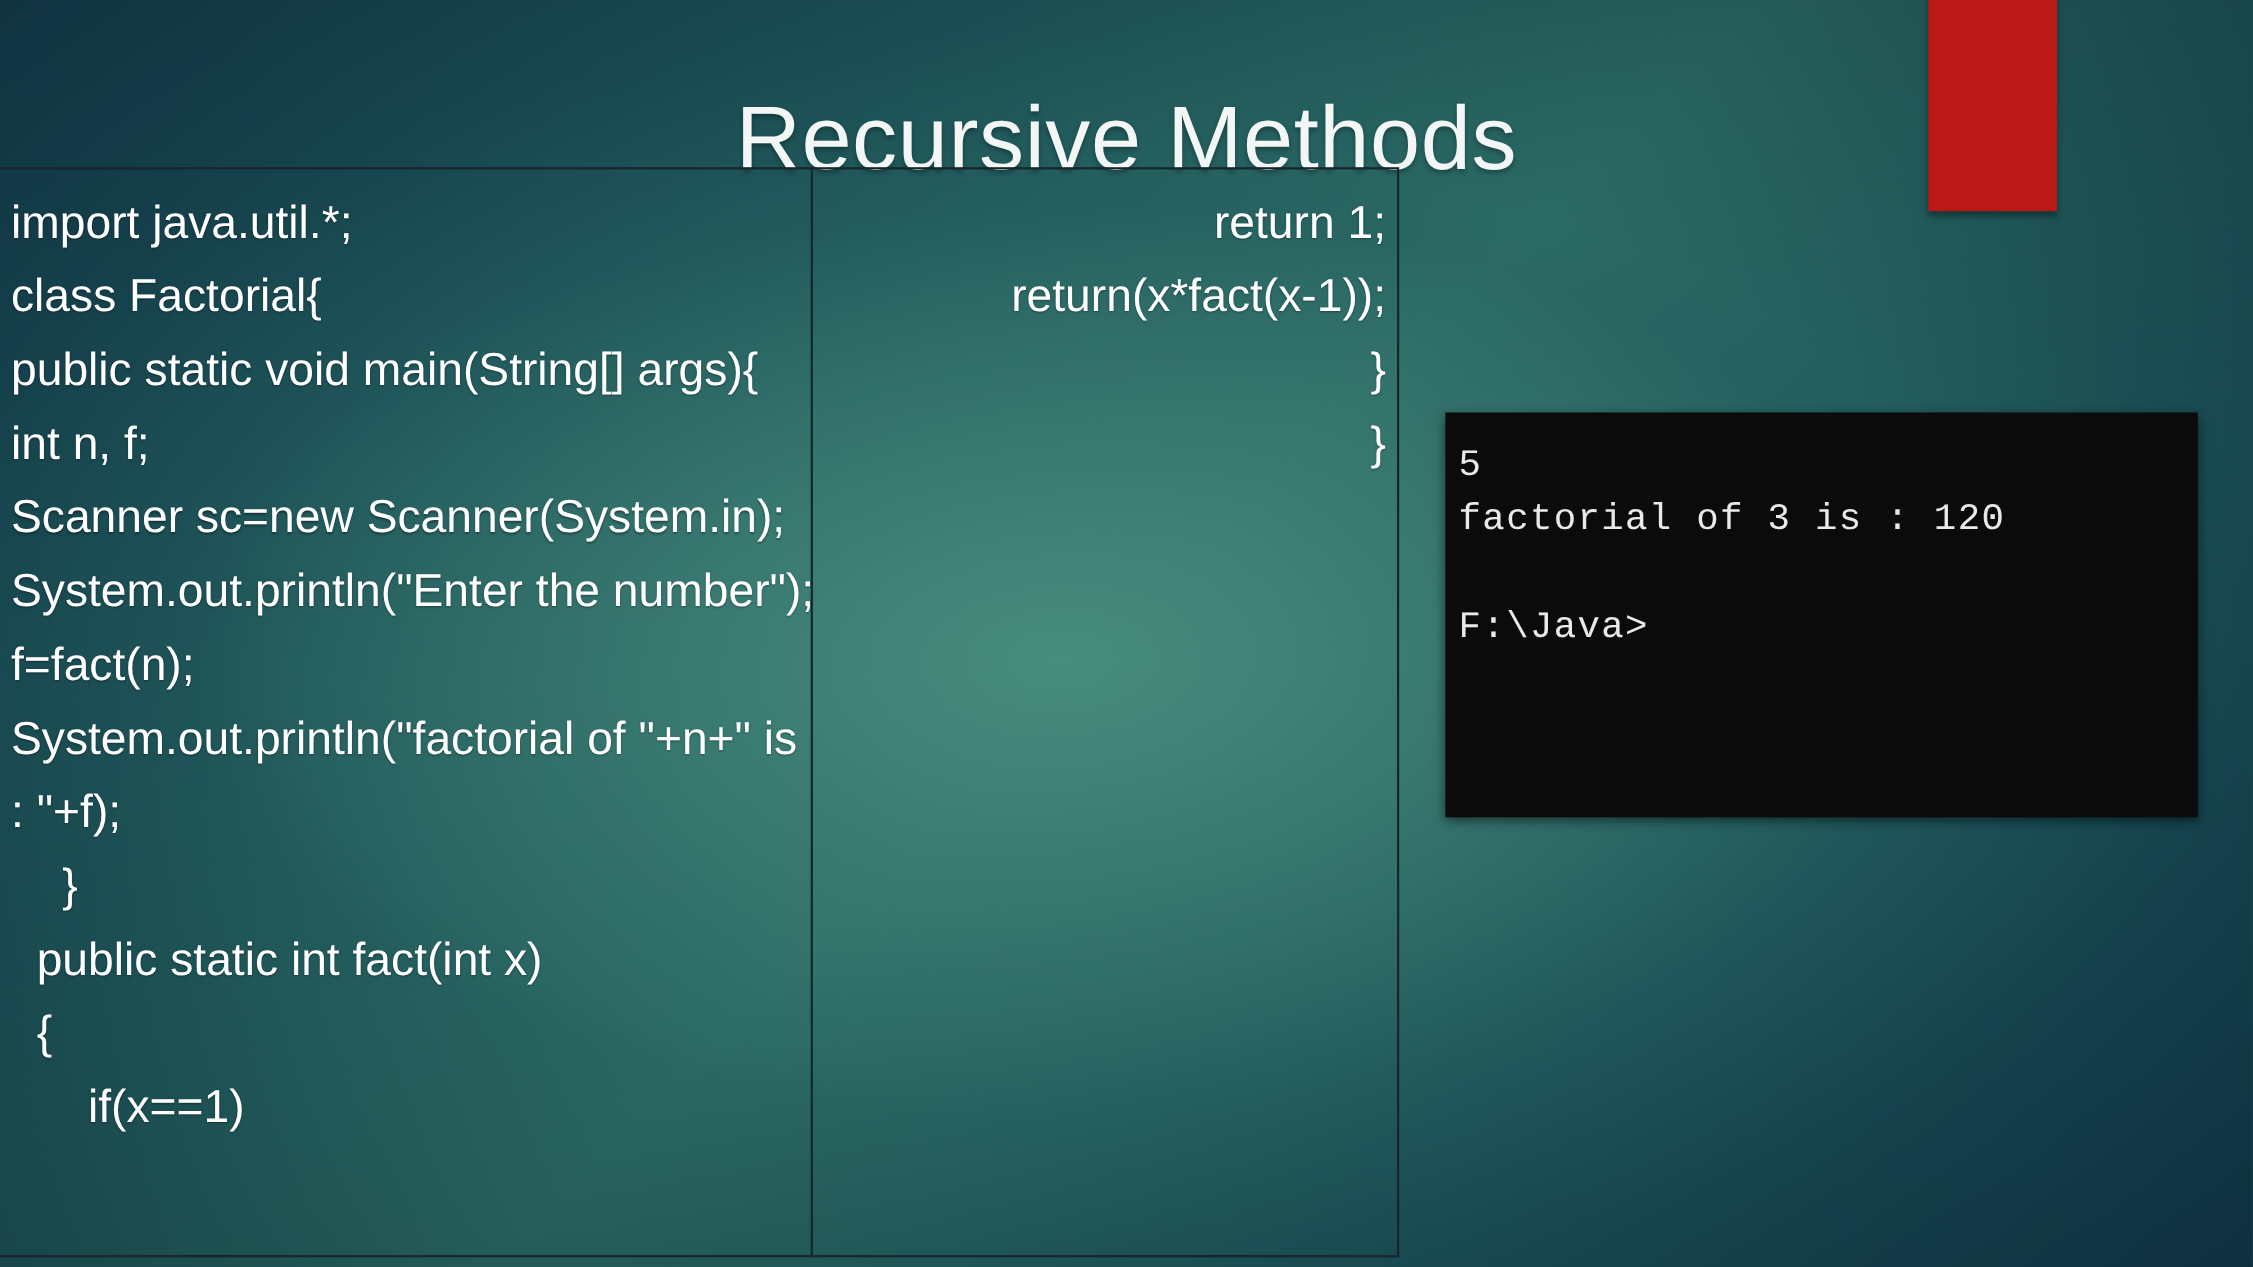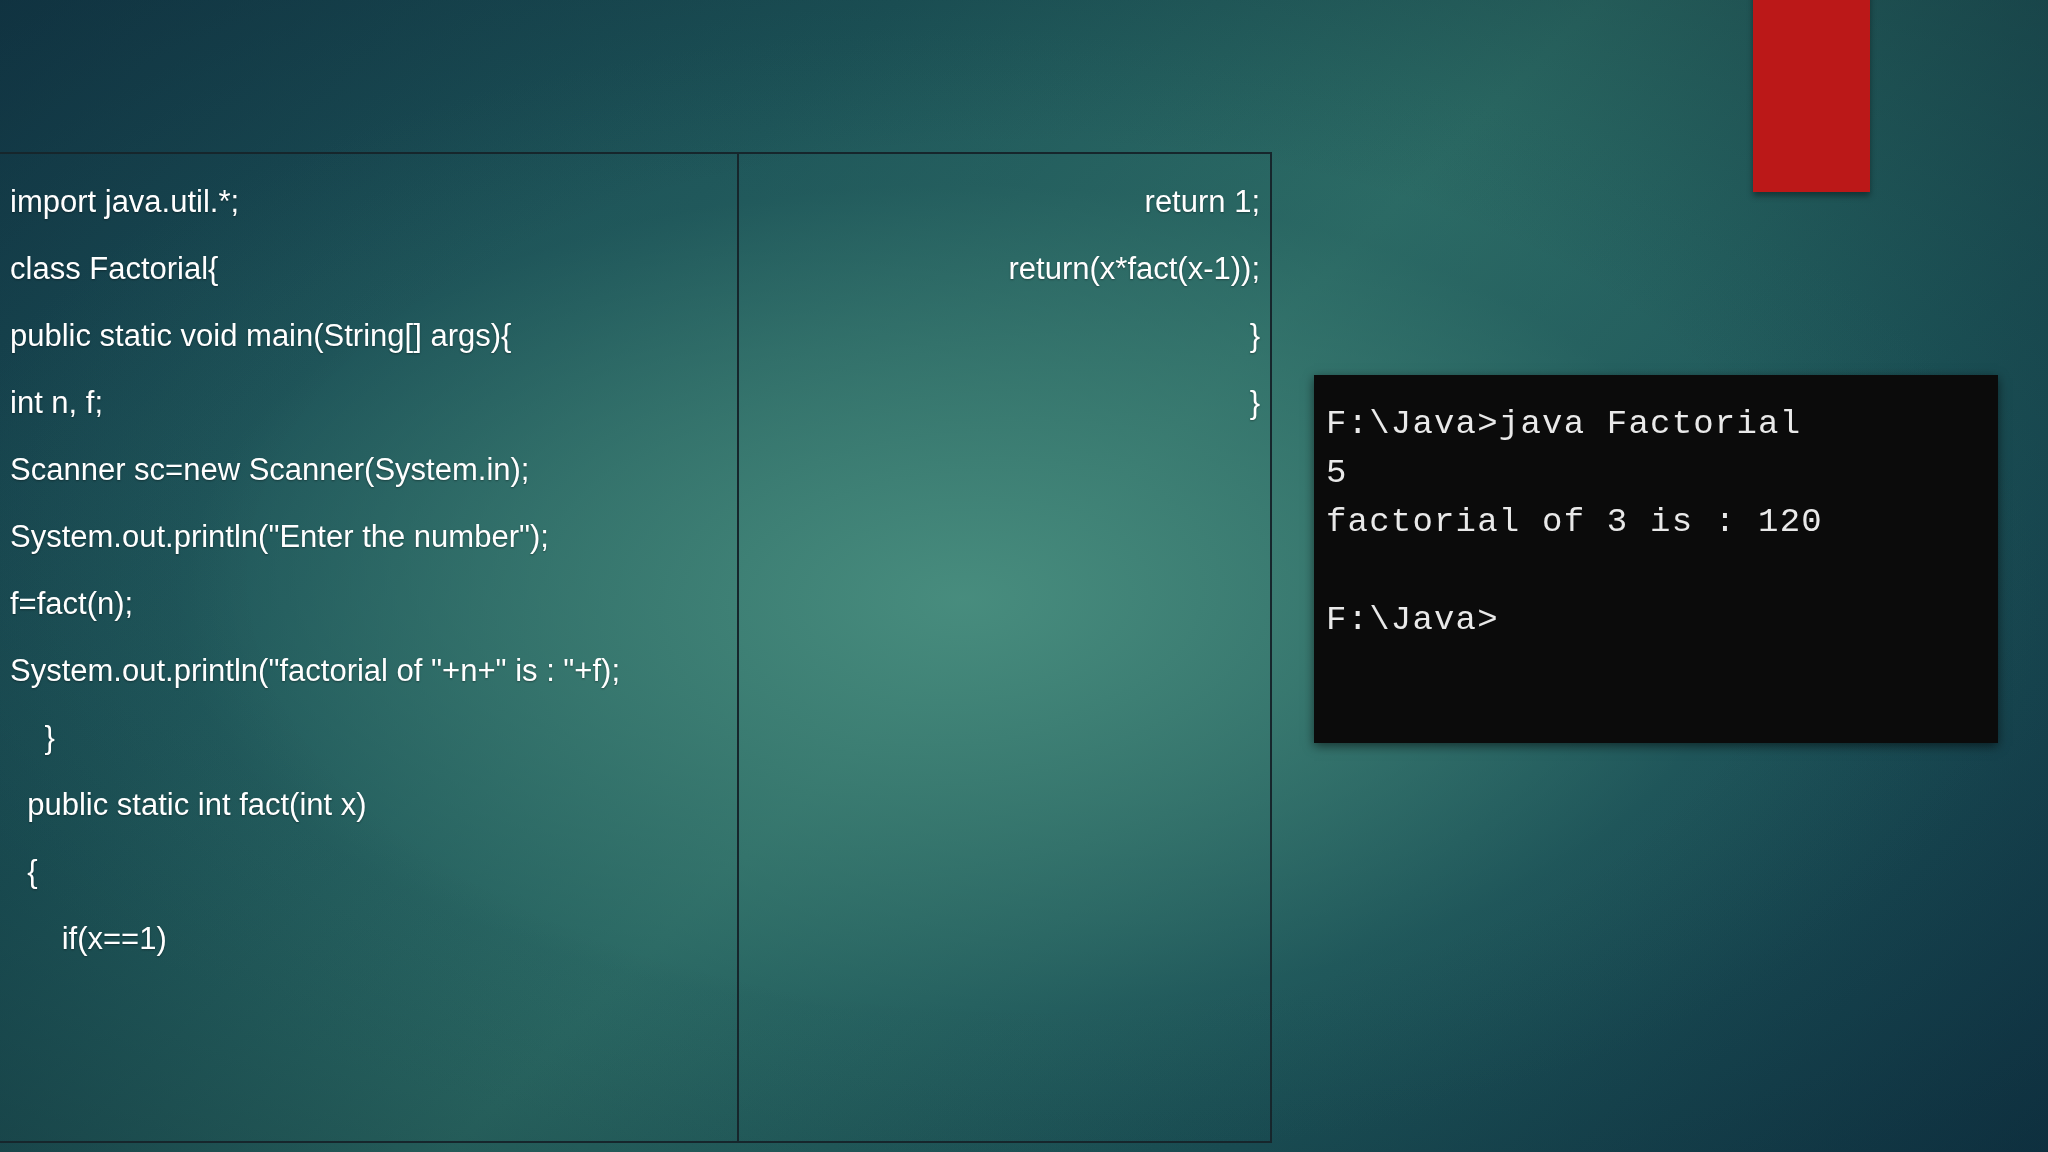--- a/index.html
+++ b/index.html
@@ -73,21 +73,21 @@
   #code-col-left {
     width: 745px;
     border-right: 2px solid #16262c;
   }
   #code-col-right {
     width: 531px;
     text-align: right;
   }
   .code-line {
     color: #ffffff;
-    font-size: 31px;
+    font-size: 42px;
     font-weight: 400;
     line-height: 67px;
     white-space: pre;
     text-shadow: 0 1px 2px rgba(0,0,0,0.35);
   }
   .code-line.wrap {
     white-space: pre-wrap;
   }
 
   
@@ -115,20 +115,21 @@
 </style>
 </head>
 <body>
 
 <div id="slide">
 
   <div id="vignette"></div>
 
   <div id="red-accent"></div>
 
+  <h1 id="title">Recursive Methods</h1>
 
   <div id="code-table">
 
     <div id="code-col-left" class="code-col">
       <div class="code-line">import java.util.*;</div>
       <div class="code-line">class Factorial{</div>
       <div class="code-line">public static void main(String[] args){</div>
       <div class="code-line">int n, f;</div>
       <div class="code-line">Scanner sc=new Scanner(System.in);</div>
       <div class="code-line">System.out.println("Enter the number");</div>
@@ -143,20 +144,19 @@
     <div id="code-col-right" class="code-col">
       <div class="code-line">      return 1;</div>
       <div class="code-line">    return(x*fact(x-1));</div>
       <div class="code-line">  }</div>
       <div class="code-line">}</div>
     </div>
 
   </div>
 
   <div id="console">
-    <div class="console-line">F:\Java&gt;java Factorial</div>
     <div class="console-line">5</div>
     <div class="console-line">factorial of 3 is : 120</div>
     <div class="console-line"></div>
     <div class="console-line">F:\Java&gt;</div>
   </div>
 
 </div>
 
 </body></html>

